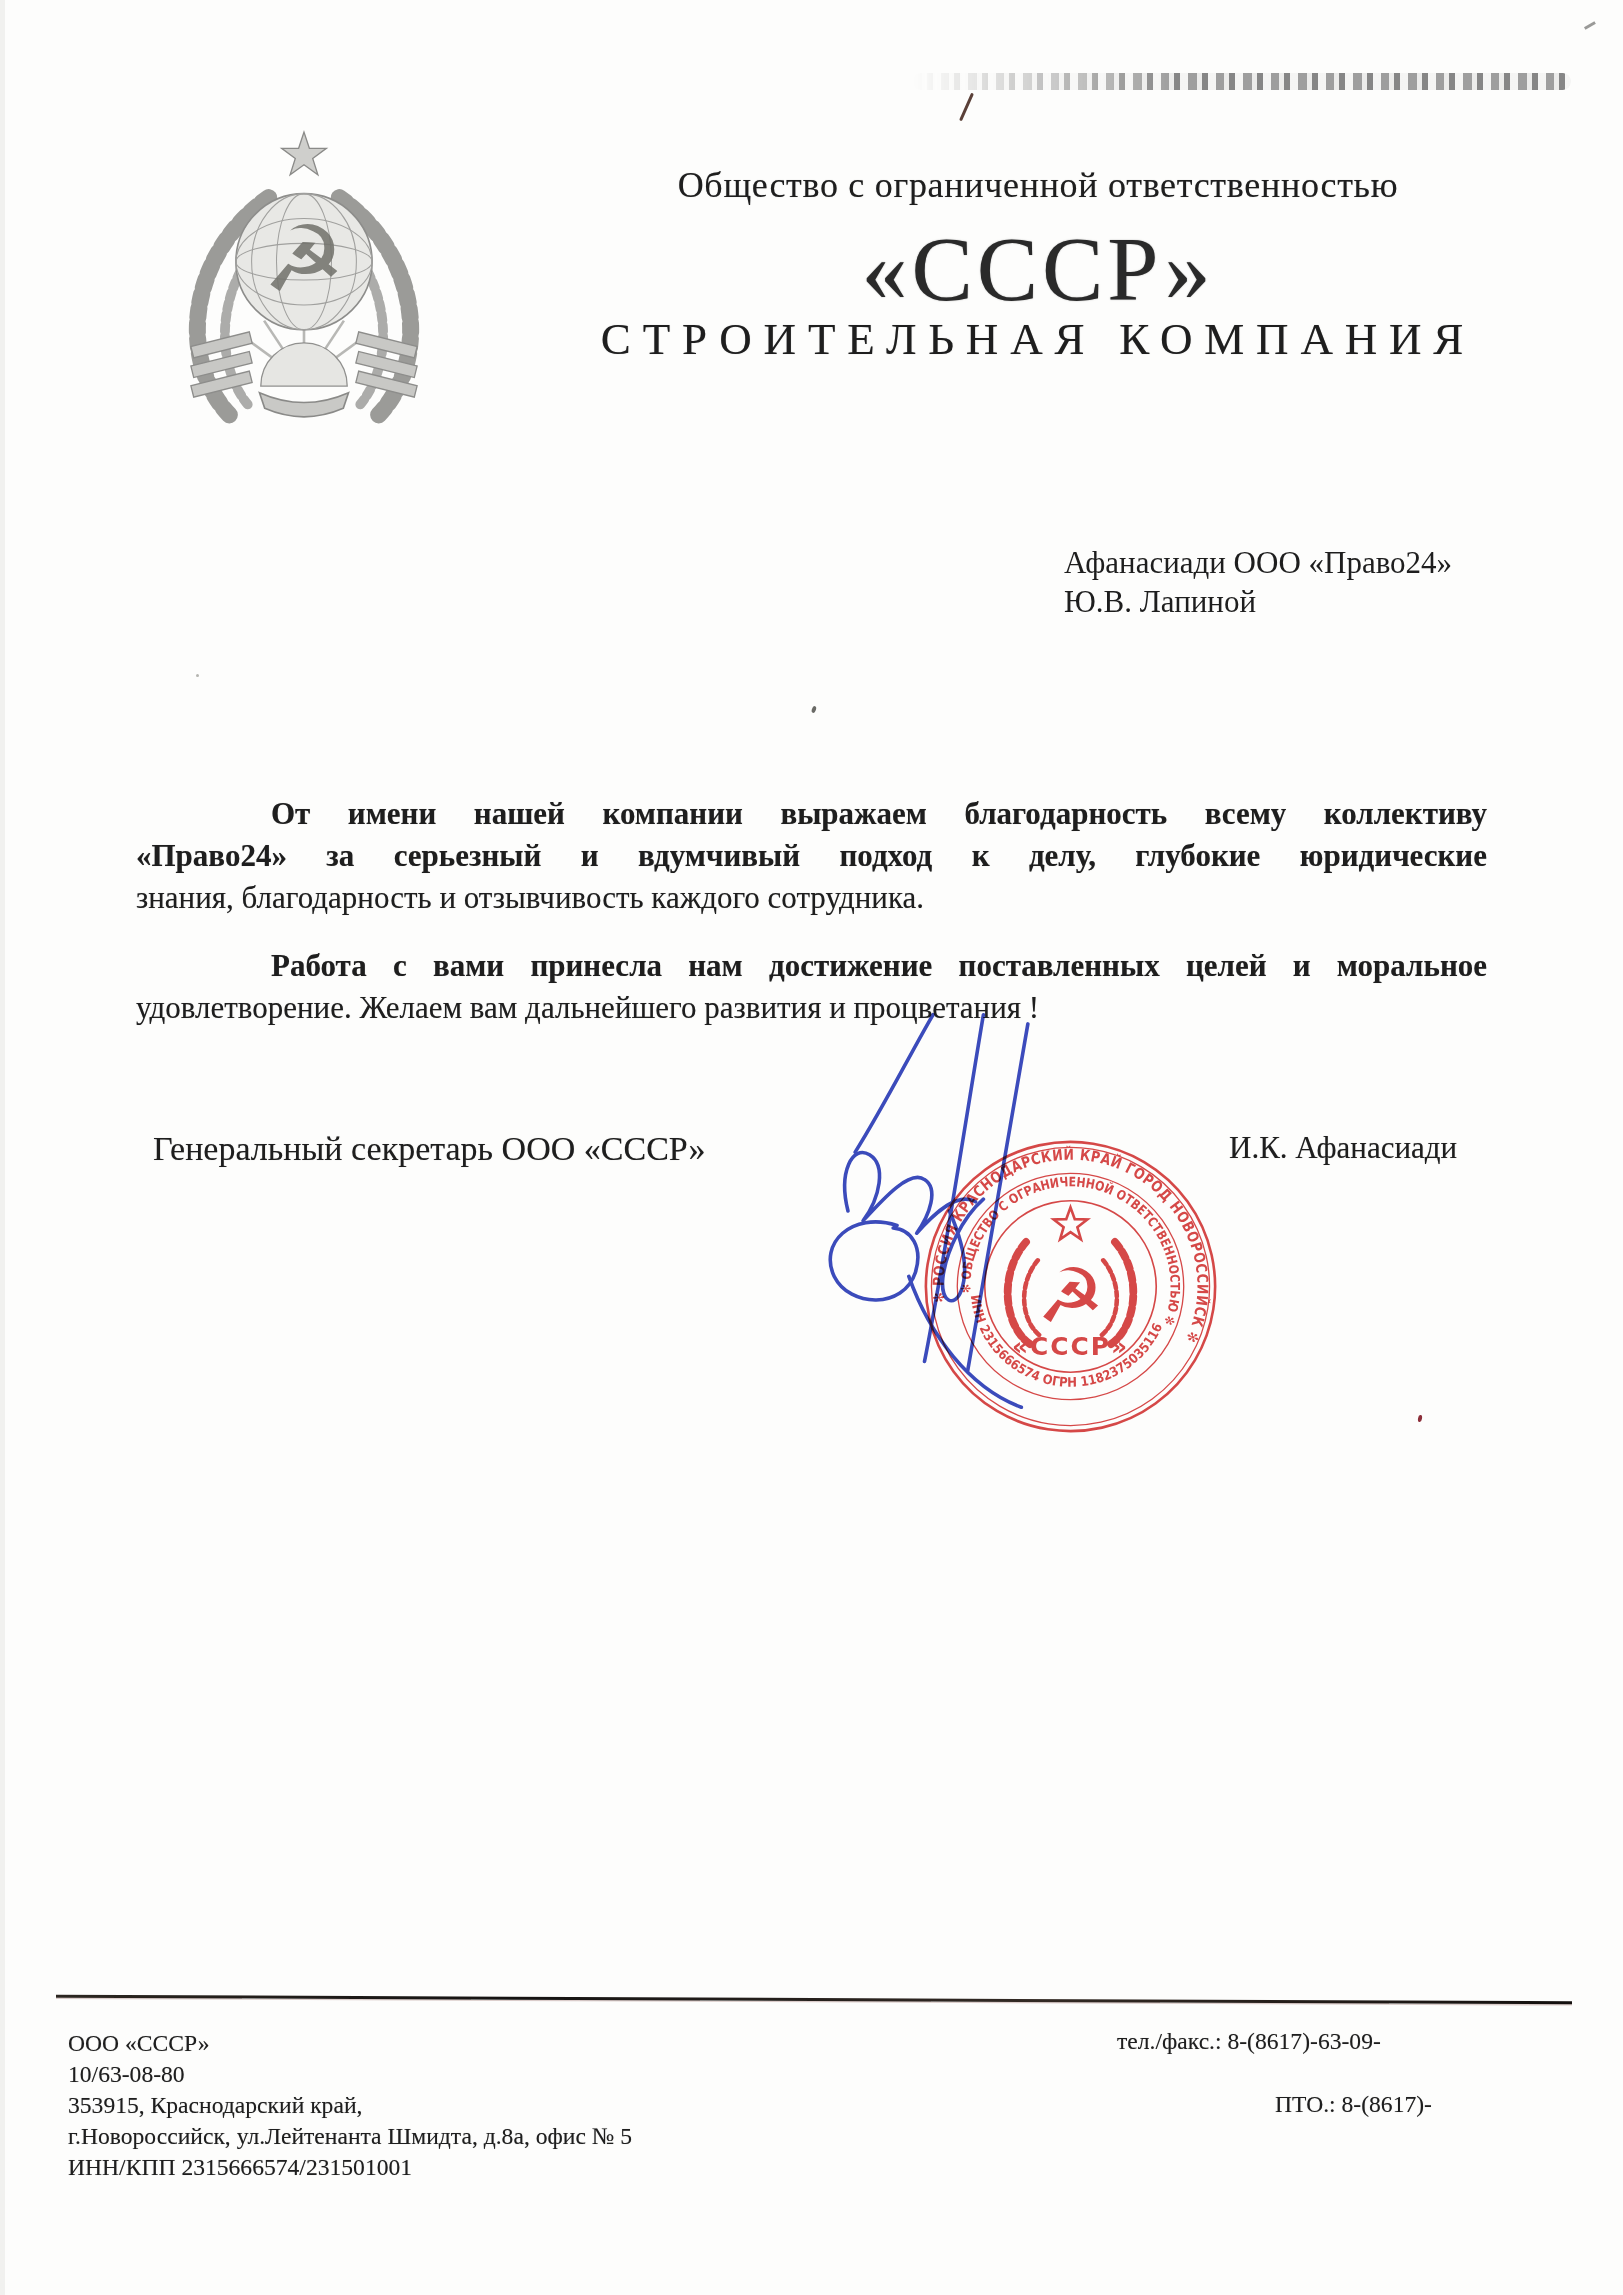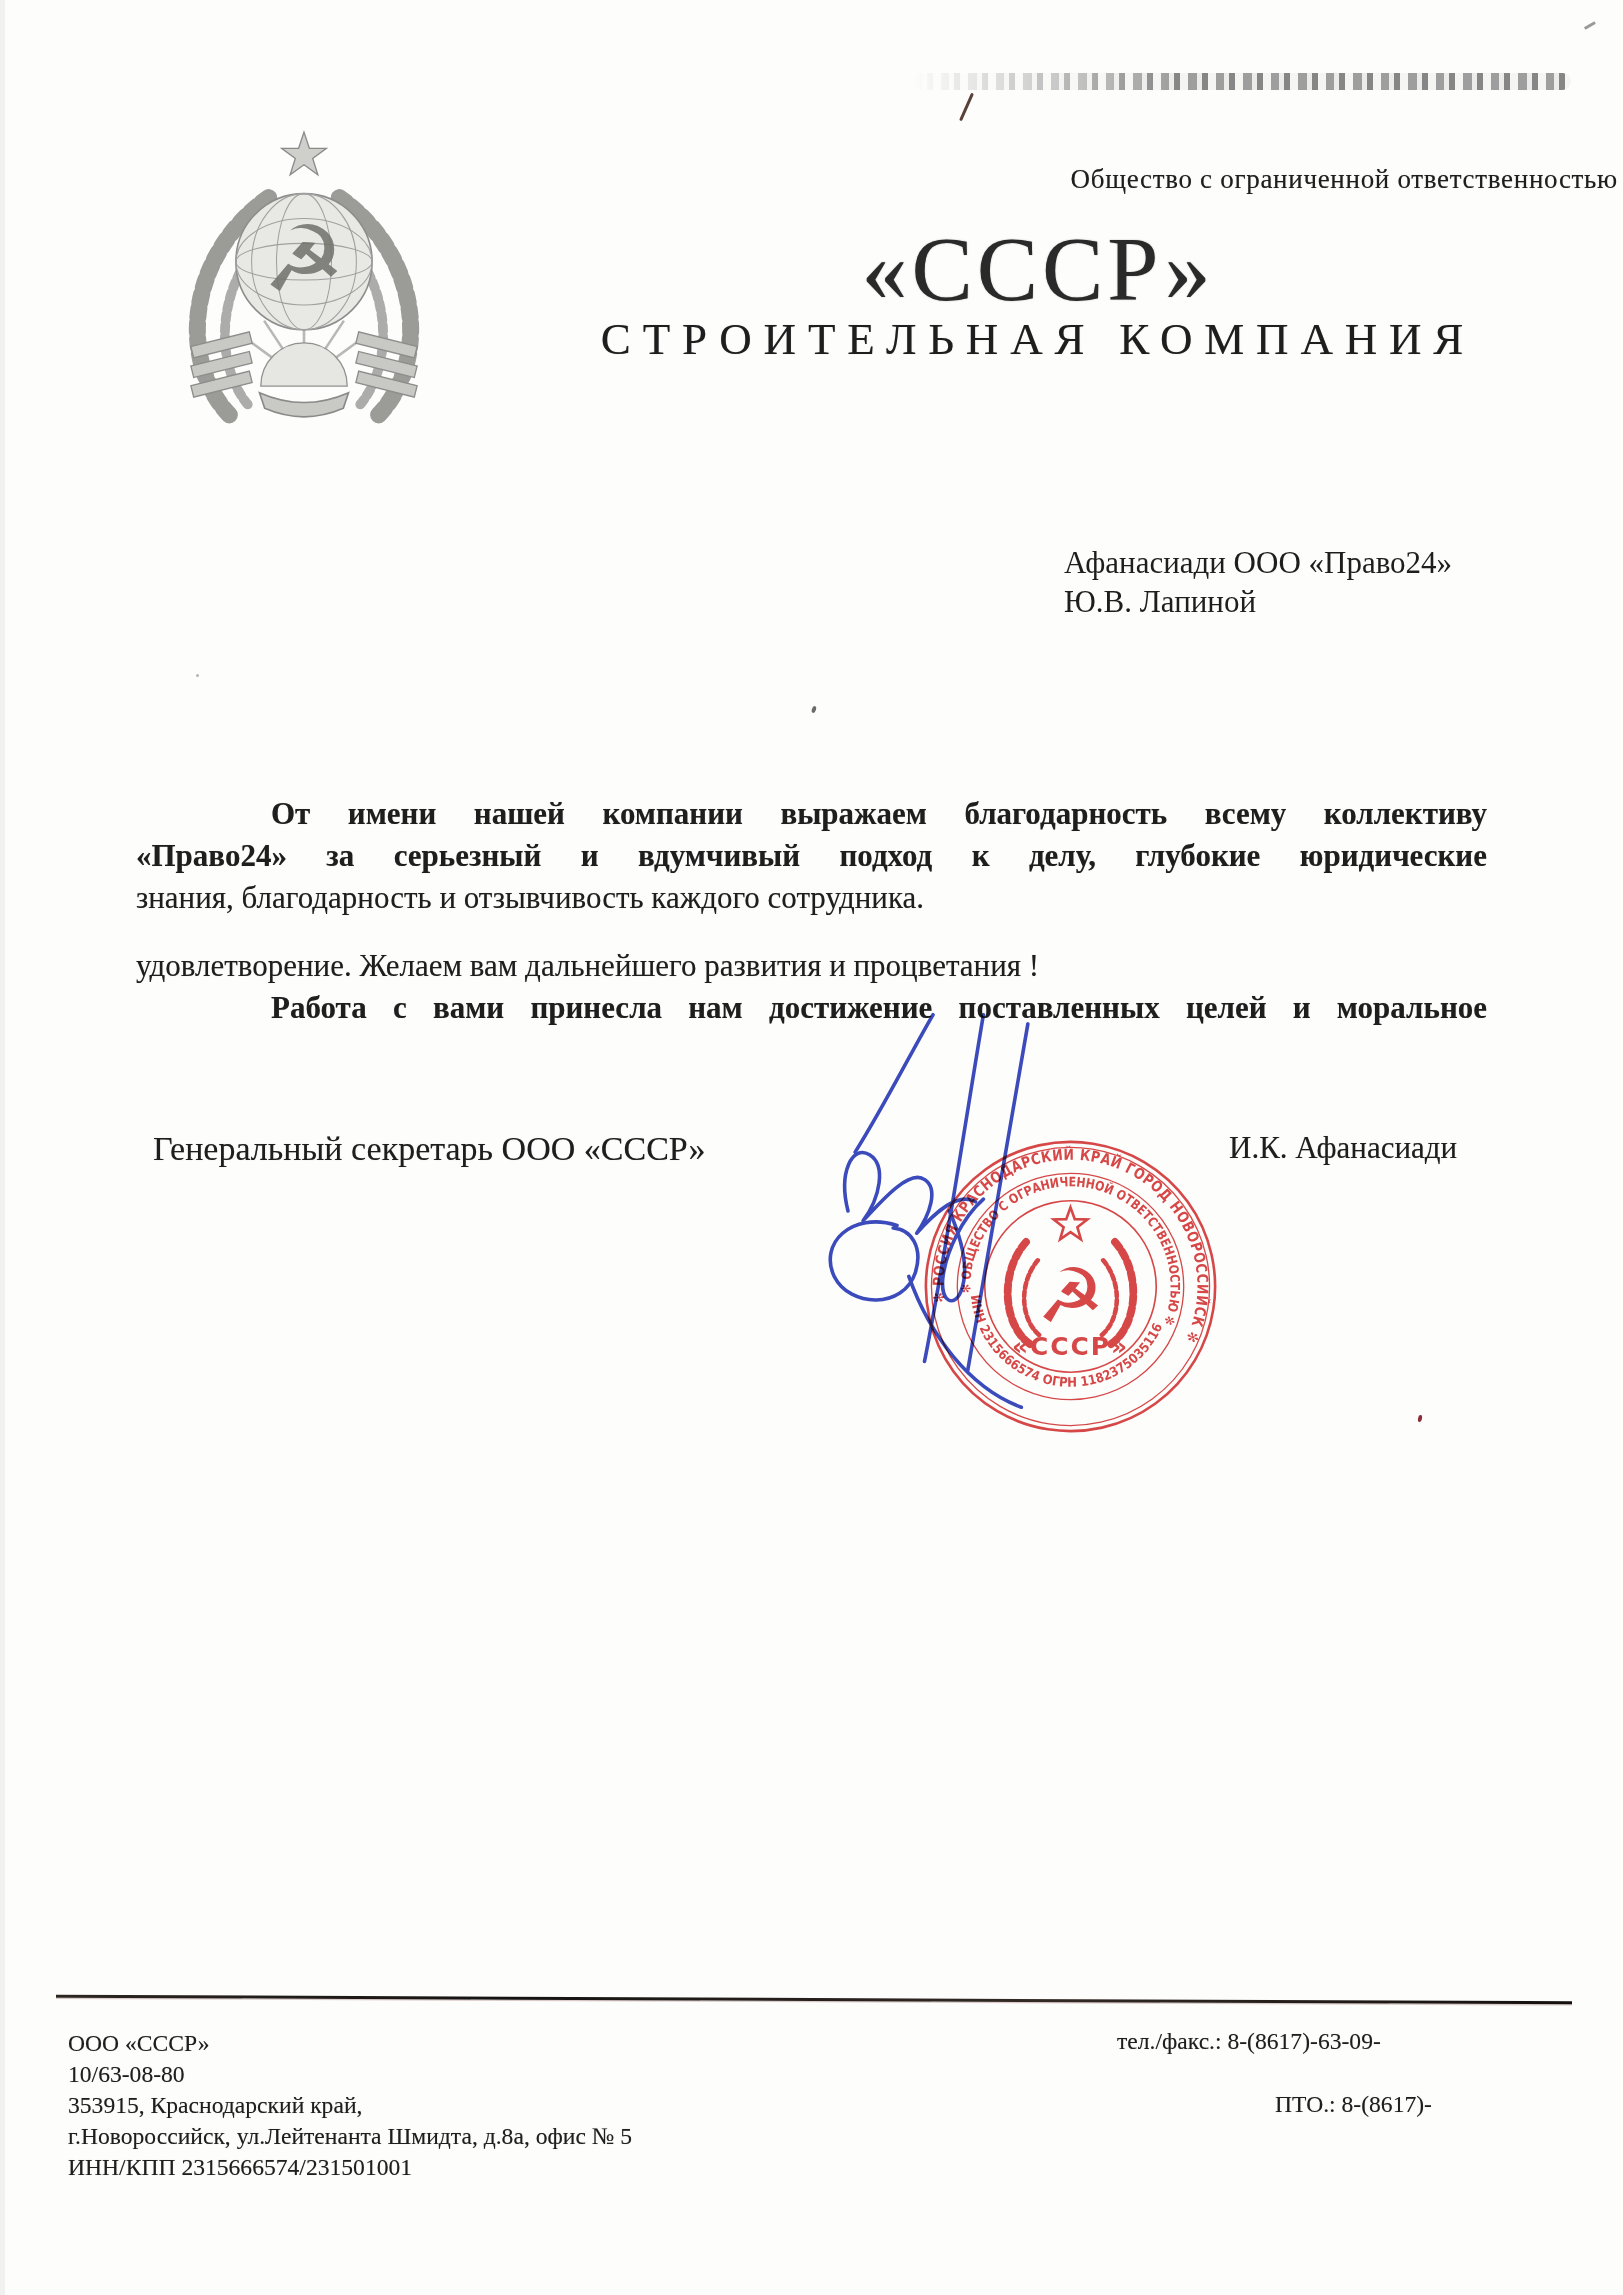--- a/index.html
+++ b/index.html
@@ -8,21 +8,21 @@
     background:#fdfdfc;
     font-family:"Liberation Serif","DejaVu Serif",serif;
     color:#1e1e1e;
   }
   .sheet{position:absolute;inset:0;}
   .txt{position:absolute;white-space:nowrap;text-shadow:0 0 0.7px rgba(50,50,50,.45);}
 
   
   .emblem{position:absolute;left:156px;top:119px;width:296px;height:309px;}
   .lh-text{position:absolute;left:458px;top:0;width:1160px;text-align:center;}
-  .lh-type{position:absolute;left:0;top:164px;width:100%;font-size:27px;letter-spacing:0.7px;text-shadow:0 0 0.7px rgba(50,50,50,.5);text-align:right;}
+  .lh-type{position:absolute;left:0;top:164px;width:100%;font-size:36px;letter-spacing:0.7px;text-shadow:0 0 0.7px rgba(50,50,50,.5);}
   .lh-name{position:absolute;left:0;top:216px;width:100%;font-size:92px;letter-spacing:3.9px;color:#2a2a2a;text-shadow:0 0 1.3px rgba(60,60,60,.55);}
   .lh-sub{position:absolute;left:0;top:313px;width:100%;font-size:45px;letter-spacing:11.8px;text-shadow:0 0 0.7px rgba(50,50,50,.5);}
 
   
   .addressee{position:absolute;left:1064px;top:543px;font-size:31px;line-height:39px;}
   .salutation{position:absolute;left:573px;top:723px;font-size:31px;}
   .para{position:absolute;left:136px;width:1351px;}
   .p1{top:793px;}
   .p2{top:945px;}
   .bl{font-size:31px;height:42px;line-height:42px;white-space:normal;text-shadow:0 0 0.7px rgba(50,50,50,.45);}
@@ -122,22 +122,22 @@
   </div>
 
 
   <div class="para p1">
     <div class="bl just indent">От имени нашей компании выражаем благодарность всему коллективу</div>
     <div class="bl just">«Право24» за серьезный и вдумчивый подход к делу, глубокие юридические</div>
     <div class="bl">знания, благодарность и отзывчивость каждого сотрудника.</div>
   </div>
 
   <div class="para p2">
+    <div class="bl just indent">Работа с вами принесла нам достижение поставленных целей и моральное</div>
     <div class="bl">удовлетворение. Желаем вам дальнейшего развития и процветания !</div>
-    <div class="bl just indent">Работа с вами принесла нам достижение поставленных целей и моральное</div>
   </div>
 
   <div class="txt sign-title">Генеральный секретарь ООО «СССР»</div>
   <div class="txt sign-name">И.К. Афанасиади</div>
 
   <svg class="stamp" viewBox="0 0 460 460">
     <defs>
       <path id="stampArcOuter" d="M 47.7 296.4 A 194 194 0 1 1 412.3 296.4"></path>
       <path id="stampArcInnerTop" d="M 83.7 274.7 A 153 153 0 1 1 376.3 274.7"></path>
       <path id="stampArcInnerBottom" d="M 79.3 256.6 A 153 153 0 0 0 380.7 256.6"></path>

